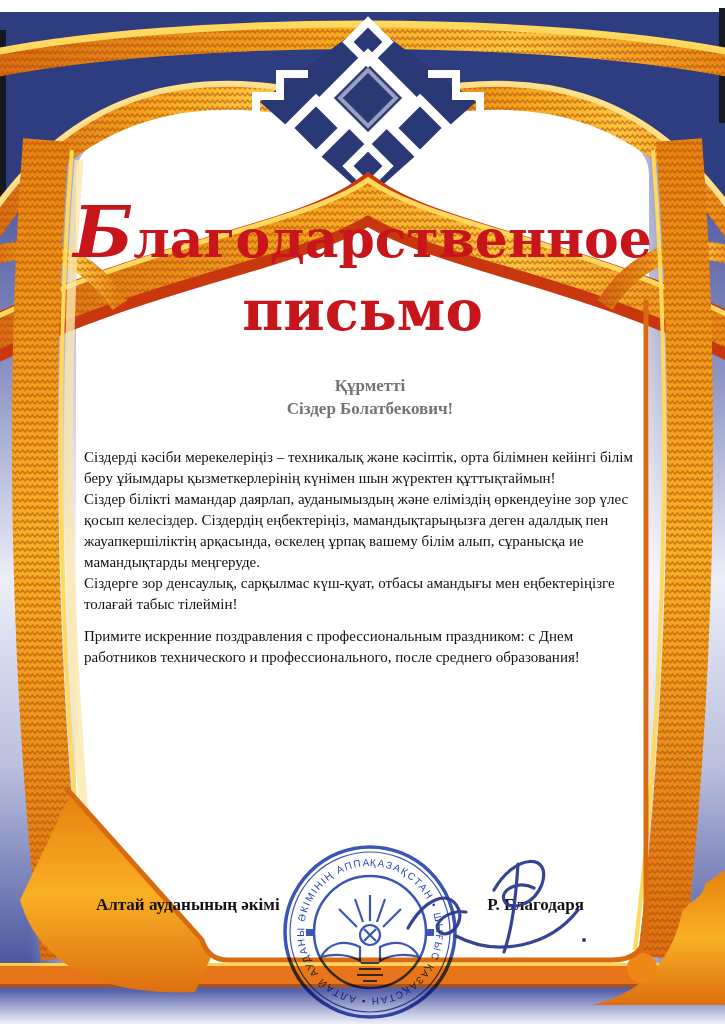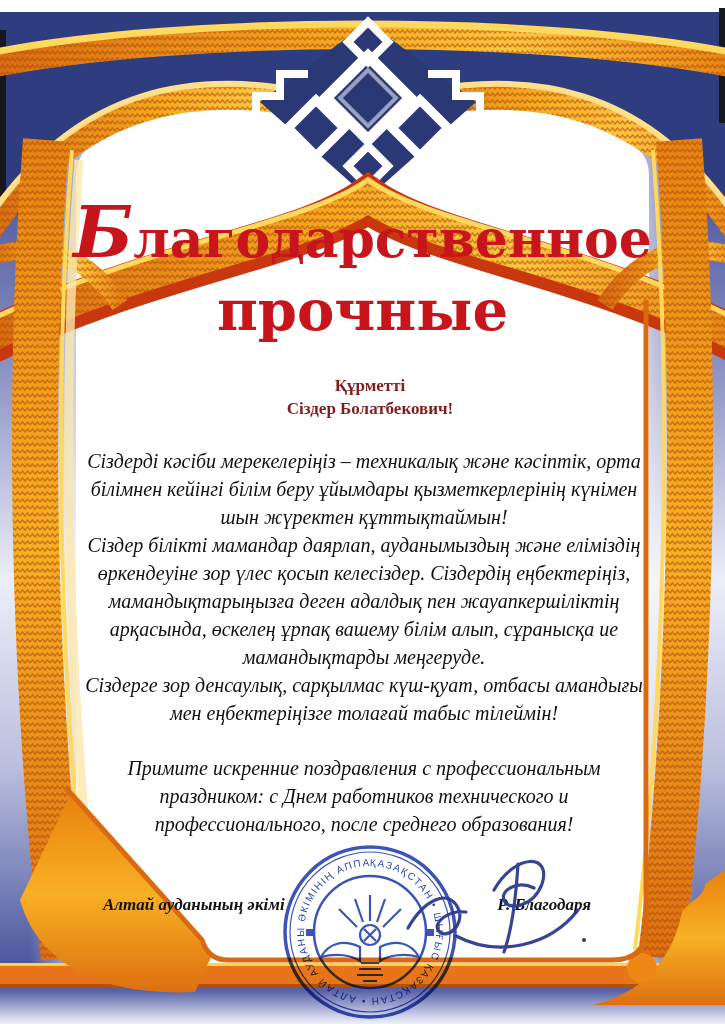--- a/index.html
+++ b/index.html
@@ -35,29 +35,29 @@
   .title{
     position:absolute;left:60px;width:605px;text-align:center;
     font-family:"DejaVu Serif", serif;
     color:#c8151c;font-weight:bold;line-height:1;
   }
   .title-l1{top:198px;font-size:52px;letter-spacing:0px;}
   .title-l1::first-letter{font-size:1.35em;font-style:italic;}
   .title-l2{top:282px;font-size:56px;}
   .salutation{
     position:absolute;left:160px;top:375px;width:420px;text-align:center;
-    font-size:17px;font-weight:bold;color:#7f1d1d;line-height:1.35;
+    font-size:17px;font-weight:bold;color:#737373;line-height:1.35;
   }
   .bodytext{
-    position:absolute;left:84px;top:447px;width:560px;text-align:center;
-    font-size:20px;line-height:1.40;color:#101010;font-style:italic;
+    position:absolute;left:84px;top:447px;width:560px;text-align:left;
+    font-size:15px;line-height:1.40;color:#101010;
   }
   .bodytext p{margin:0;}
-  .bodytext p.gap{margin-top:27px;}
-  .sig-row{position:absolute;left:7px;top:895px;width:668px;height:30px;font-style:italic;}
+  .bodytext p.gap{margin-top:11px;}
+  .sig-row{position:absolute;left:0;top:895px;width:668px;height:30px;}
   .sig-position{
     position:absolute;left:96px;top:0;font-size:17px;font-weight:bold;color:#111;
   }
   .sig-name{
     position:absolute;right:84px;top:0;font-size:17px;font-weight:bold;color:#111;
   }
   .seal-wrap{position:absolute;left:281px;top:843px;width:178px;height:178px;mix-blend-mode:multiply;}
   .autograph-wrap{position:absolute;left:398px;top:848px;width:190px;height:115px;}
 </style>
 </head>
@@ -157,21 +157,21 @@
 
   <path d="M20,900 C40,970 110,996 195,992 L212,955 L70,795 Z" fill="url(#goldV)"></path>
   <path d="M725,870 L725,1005 L592,1005 C640,994 672,962 682,912 C690,900 704,898 705,884 Z" fill="url(#goldV)"></path>
   <circle cx="642" cy="968" r="15" fill="#ef8714"></circle>
 
   <path d="M66,788 L202,940 Q208,960 228,960 L612,960 Q646,960 646,928 L646,300" stroke="#d96a10" stroke-width="5" fill="none"></path>
 </svg>
 
 <div class="content">
   <div class="title title-l1">Благодарственное</div>
-  <div class="title title-l2">прочные</div>
+  <div class="title title-l2">письмо</div>
 
   <div class="salutation">
     <div>Құрметті</div>
     <div>Сіздер Болатбекович!</div>
   </div>
 
   <div class="bodytext">
     <p>Сіздерді кәсіби мерекелеріңіз – техникалық және кәсіптік, орта білімнен кейінгі білім беру ұйымдары қызметкерлерінің күнімен шын жүректен құттықтаймын!</p>
     <p>Сіздер білікті мамандар даярлап, ауданымыздың және еліміздің өркендеуіне зор үлес қосып келесіздер. Сіздердің еңбектеріңіз, мамандықтарыңызға деген адалдық пен жауапкершіліктің арқасында, өскелең ұрпақ вашему білім алып, сұранысқа ие мамандықтарды меңгеруде.</p>
     <p>Сіздерге зор денсаулық, сарқылмас күш-қуат, отбасы амандығы мен еңбектеріңізге толағай табыс тілеймін!</p>

